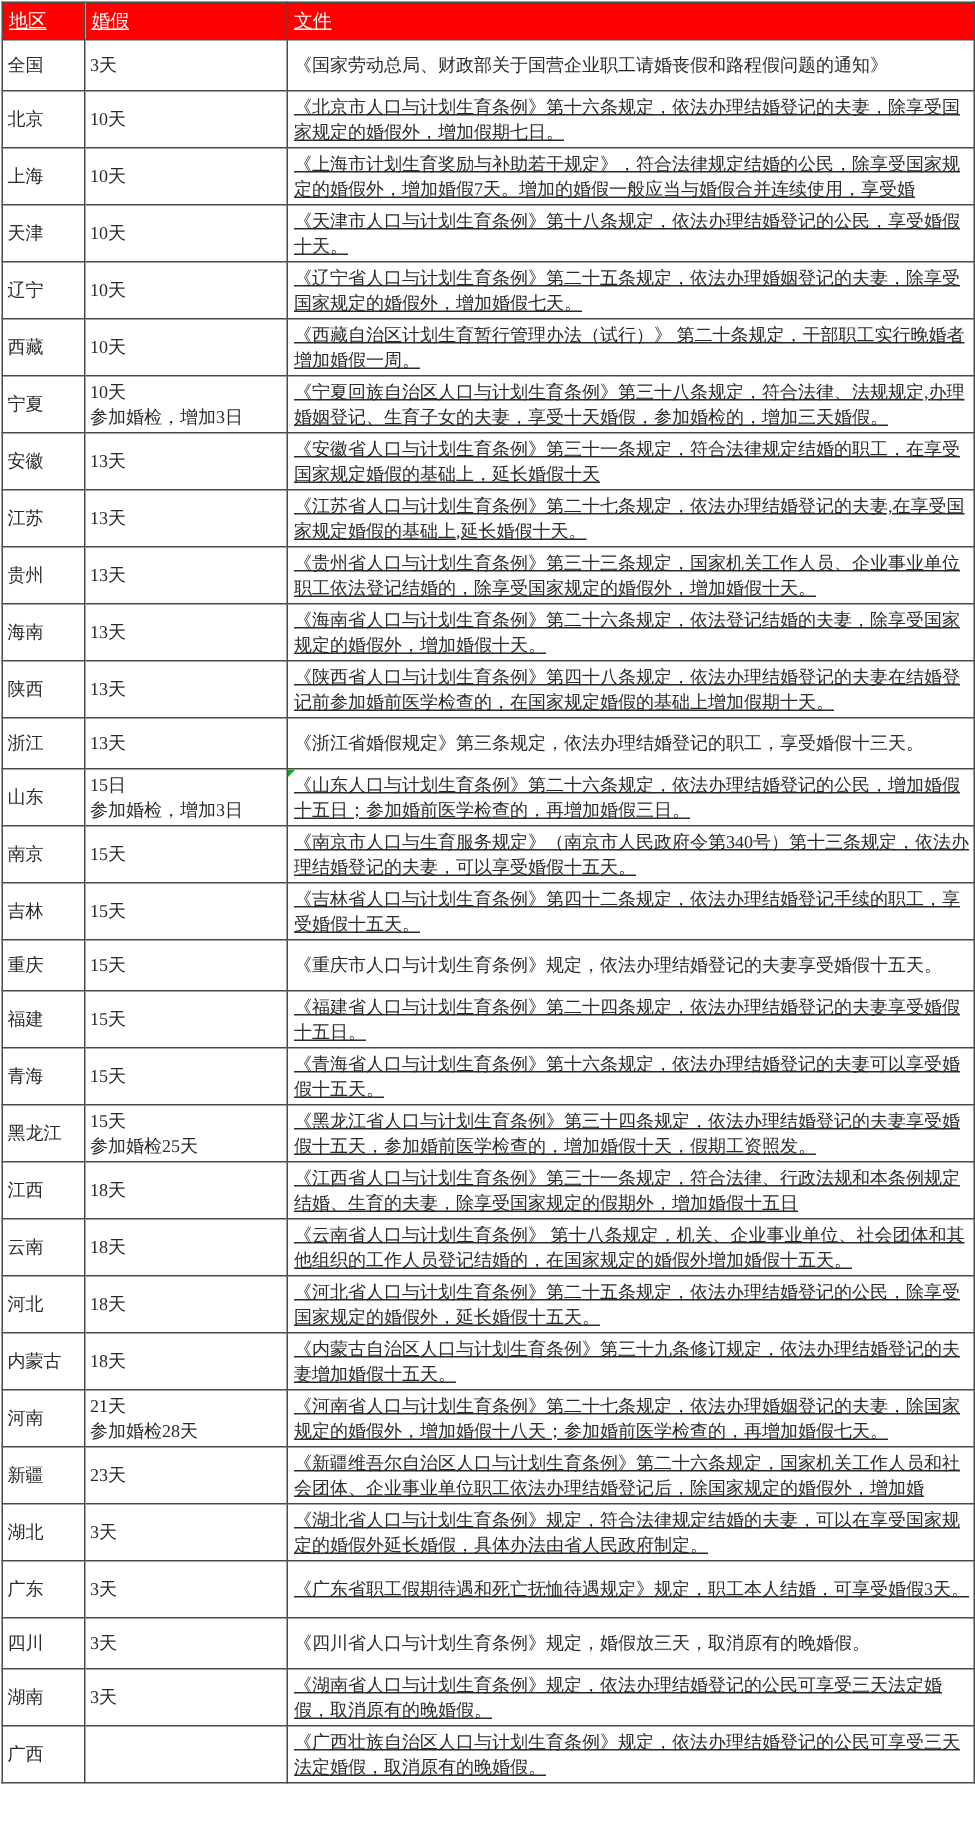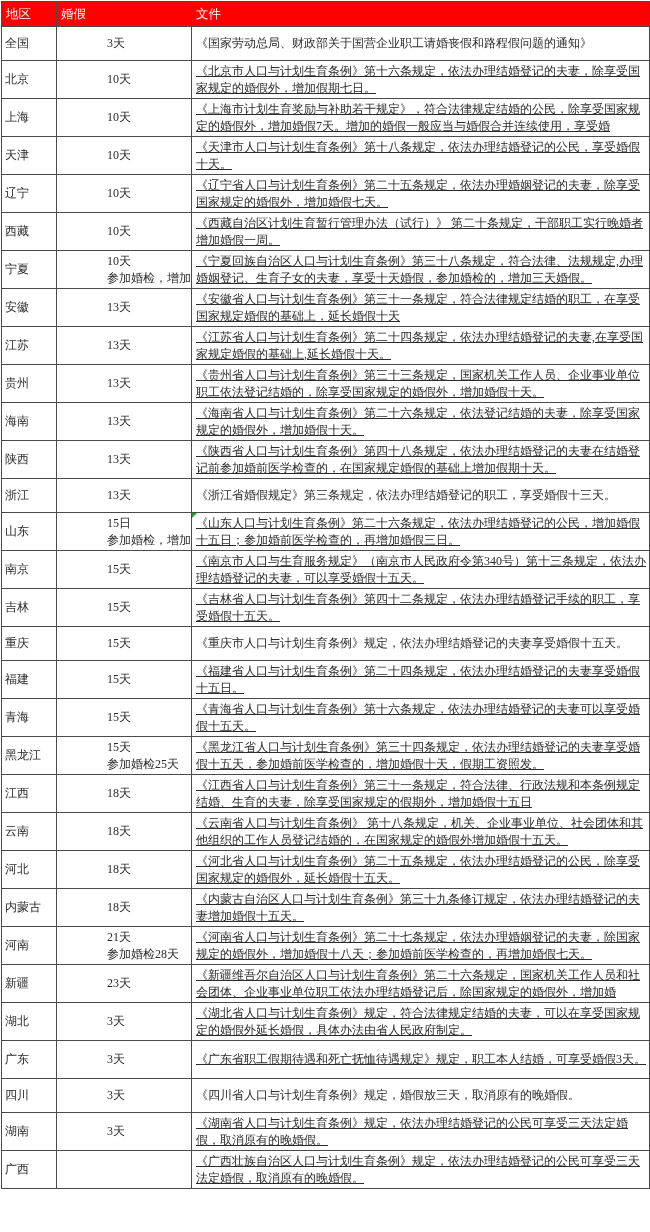--- a/index.html
+++ b/index.html
@@ -40,29 +40,30 @@
     text-align:left;
     overflow:hidden;
   }
   thead th{
     background:var(--header-bg);
     color:var(--header-text);
     font-weight:normal;
     font-size:12.5px;
     height:22px;
     padding-left:4px;
+    text-decoration:underline;
   }
   tr.r1 td{height:31px;}
   tr.r2 td{height:35px;}
   td{line-height:16.5px;}
   td.doc-cell{position:relative;padding-left:4px;padding-right:2px;}
   .doc{overflow:hidden;}
   tr.r2 .doc{max-height:33px;text-decoration:underline;}
   tr.r1 .doc{max-height:17px;}
-  .leave-line{white-space:nowrap;margin-left:47px;}
+  .leave-line{white-space:nowrap;}
   .marker{
     position:absolute;
     top:0;left:0;
     width:0;height:0;
     border-top:5px solid var(--marker);
     border-right:5px solid transparent;
   }
 </style>
 </head>
 <body>
@@ -154,21 +155,21 @@
           <td class="doc-cell">
             <div class="doc">《安徽省人口与计划生育条例》第三十一条规定，符合法律规定结婚的职工，在享受国家规定婚假的基础上，延长婚假十天</div>
           </td>
         </tr>
         <tr class="r2">
           <td>江苏</td>
           <td>
             <div class="leave-line">13天</div>
           </td>
           <td class="doc-cell">
-            <div class="doc">《江苏省人口与计划生育条例》第二十四条规定，依法办理结婚登记的夫妻,在享受国家规定婚假的基础上,延长婚假十天。</div>
+            <div class="doc">《江苏省人口与计划生育条例》第二十七条规定，依法办理结婚登记的夫妻,在享受国家规定婚假的基础上,延长婚假十天。</div>
           </td>
         </tr>
         <tr class="r2">
           <td>贵州</td>
           <td>
             <div class="leave-line">13天</div>
           </td>
           <td class="doc-cell">
             <div class="doc">《贵州省人口与计划生育条例》第三十三条规定，国家机关工作人员、企业事业单位职工依法登记结婚的，除享受国家规定的婚假外，增加婚假十天。</div>
           </td>

